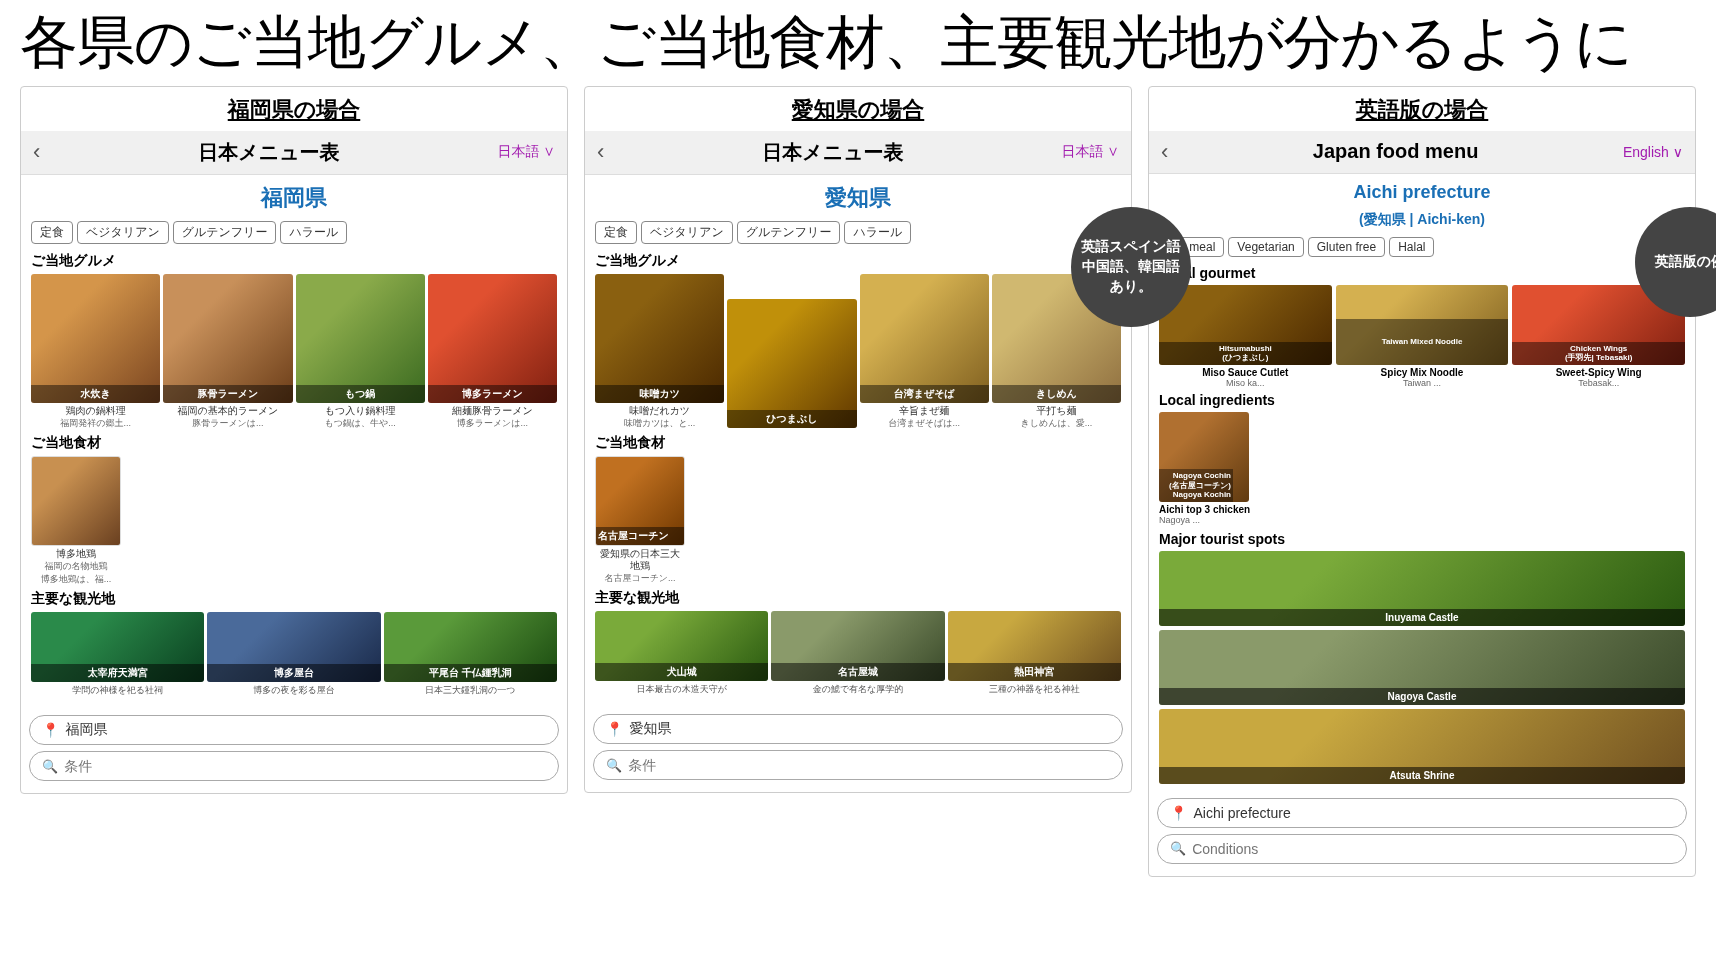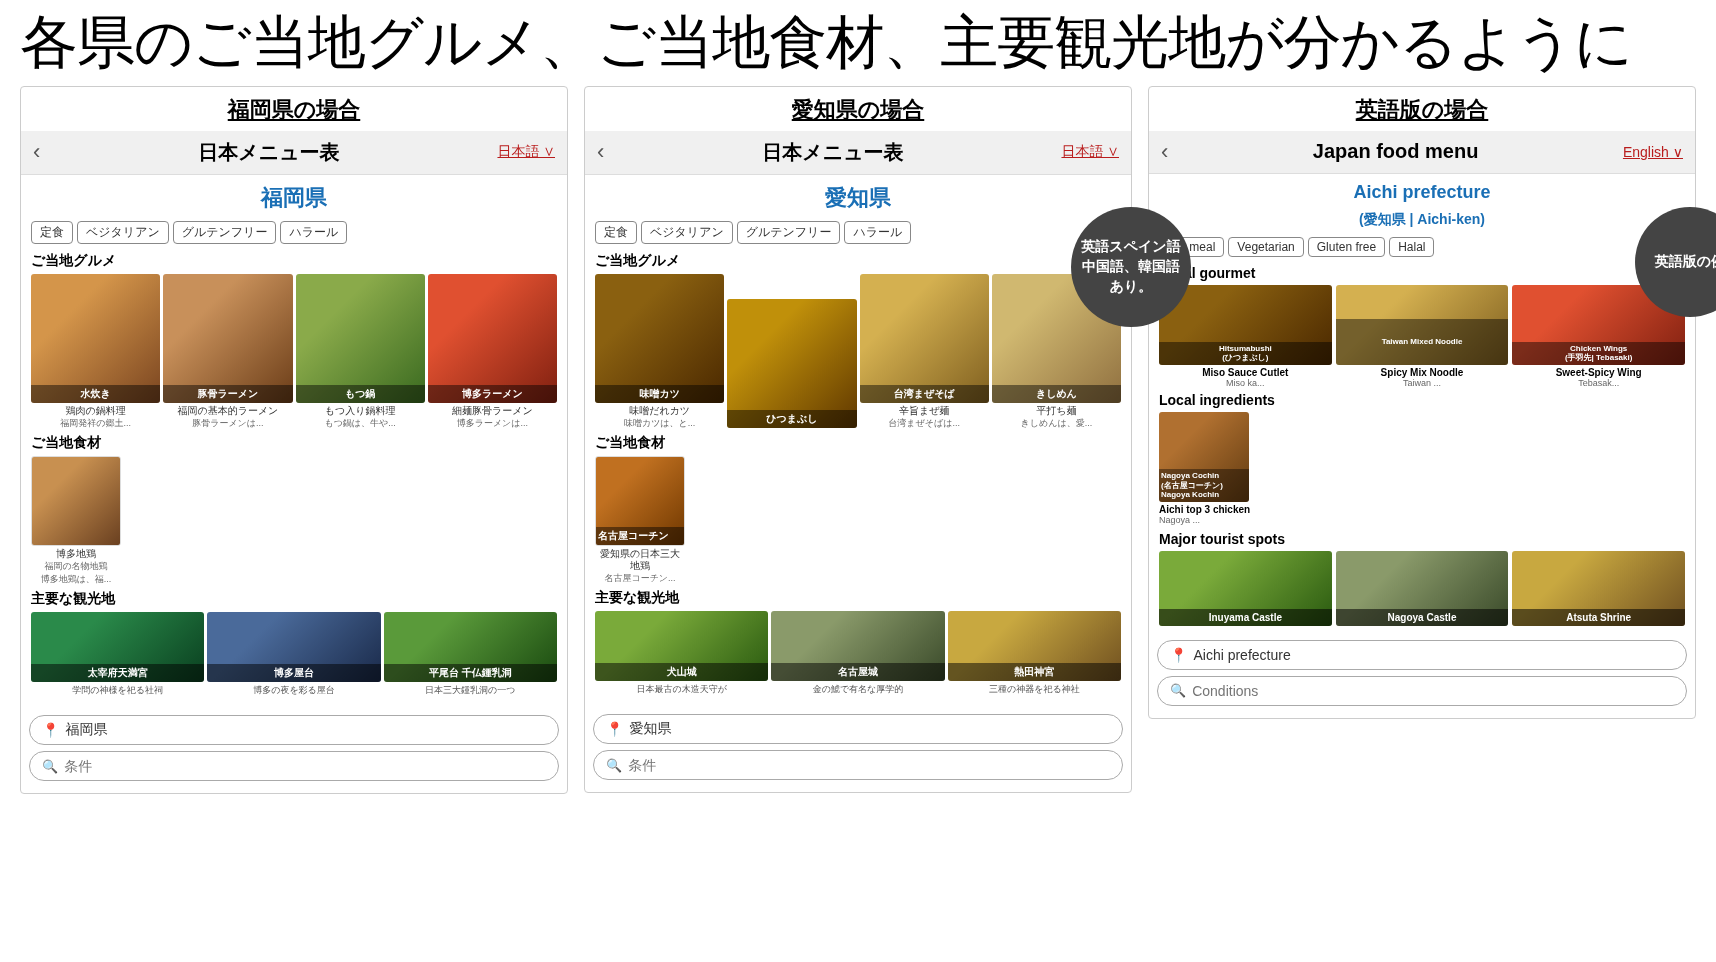--- a/index.html
+++ b/index.html
@@ -70,24 +70,23 @@
     }
 
     .phone-header .menu-title {
       font-size: 20px;
       font-weight: 700;
       color: #000;
     }
 
     .phone-header .lang-select {
       font-size: 14px;
-      color: #b91c1c;
+      color: #a21caf;
       border: none;
       background: none;
-      text-decoration: underline;
     }
 
     .phone-body {
       padding: 8px 10px;
     }
 
     .prefecture-title-jp {
       text-align: center;
       font-size: 22px;
       font-weight: 700;
@@ -314,21 +313,21 @@
     }
 
     .en-food-caption-sub {
       font-size: 9px;
       color: #666;
       text-align: center;
     }
 
     .en-tourist-grid {
       display: flex;
-      flex-direction: row;
+      flex-direction: column;
       gap: 4px;
     }
 
     .en-tourist-item {
       flex: 1;
       min-width: 0;
       position: relative;
     }
 
     .en-tourist-img {
@@ -716,21 +715,21 @@
             </div>
             <div class="en-food-caption">Sweet-Spicy Wing</div>
             <div class="en-food-caption-sub">Tebasak...</div>
           </div>
         </div>
 
         <div class="section-label">Local ingredients</div>
         <div style="display:flex; flex-direction:row; gap:8px; margin-bottom:6px;">
           <div class="en-ingredient-item">
             <div class="en-ingredient-img img-nagoya-cochin-en">
-              <div style="position:absolute;bottom:0;left:0;right:0;background:rgba(0,0,0,0.4);color:#fff;font-size:8px;text-align:left;padding:2px;font-weight:600;line-height:1.2;">Nagoya Cochin<br>(名古屋コーチン) Nagoya Kochin</div>
+              <div style="position:absolute;bottom:0;left:0;right:16px;background:rgba(0,0,0,0.4);color:#fff;font-size:8px;text-align:right;padding:2px;font-weight:600;line-height:1.2;">Nagoya Cochin<br>(名古屋コーチン) Nagoya Kochin</div>
             </div>
             <div class="en-ingredient-caption">Aichi top 3 chicken</div>
             <div class="en-ingredient-sub">Nagoya ...</div>
           </div>
         </div>
 
         <div class="section-label">Major tourist spots</div>
         <div class="en-tourist-grid">
           <div class="en-tourist-item">
             <div class="en-tourist-img img-inuyama">

